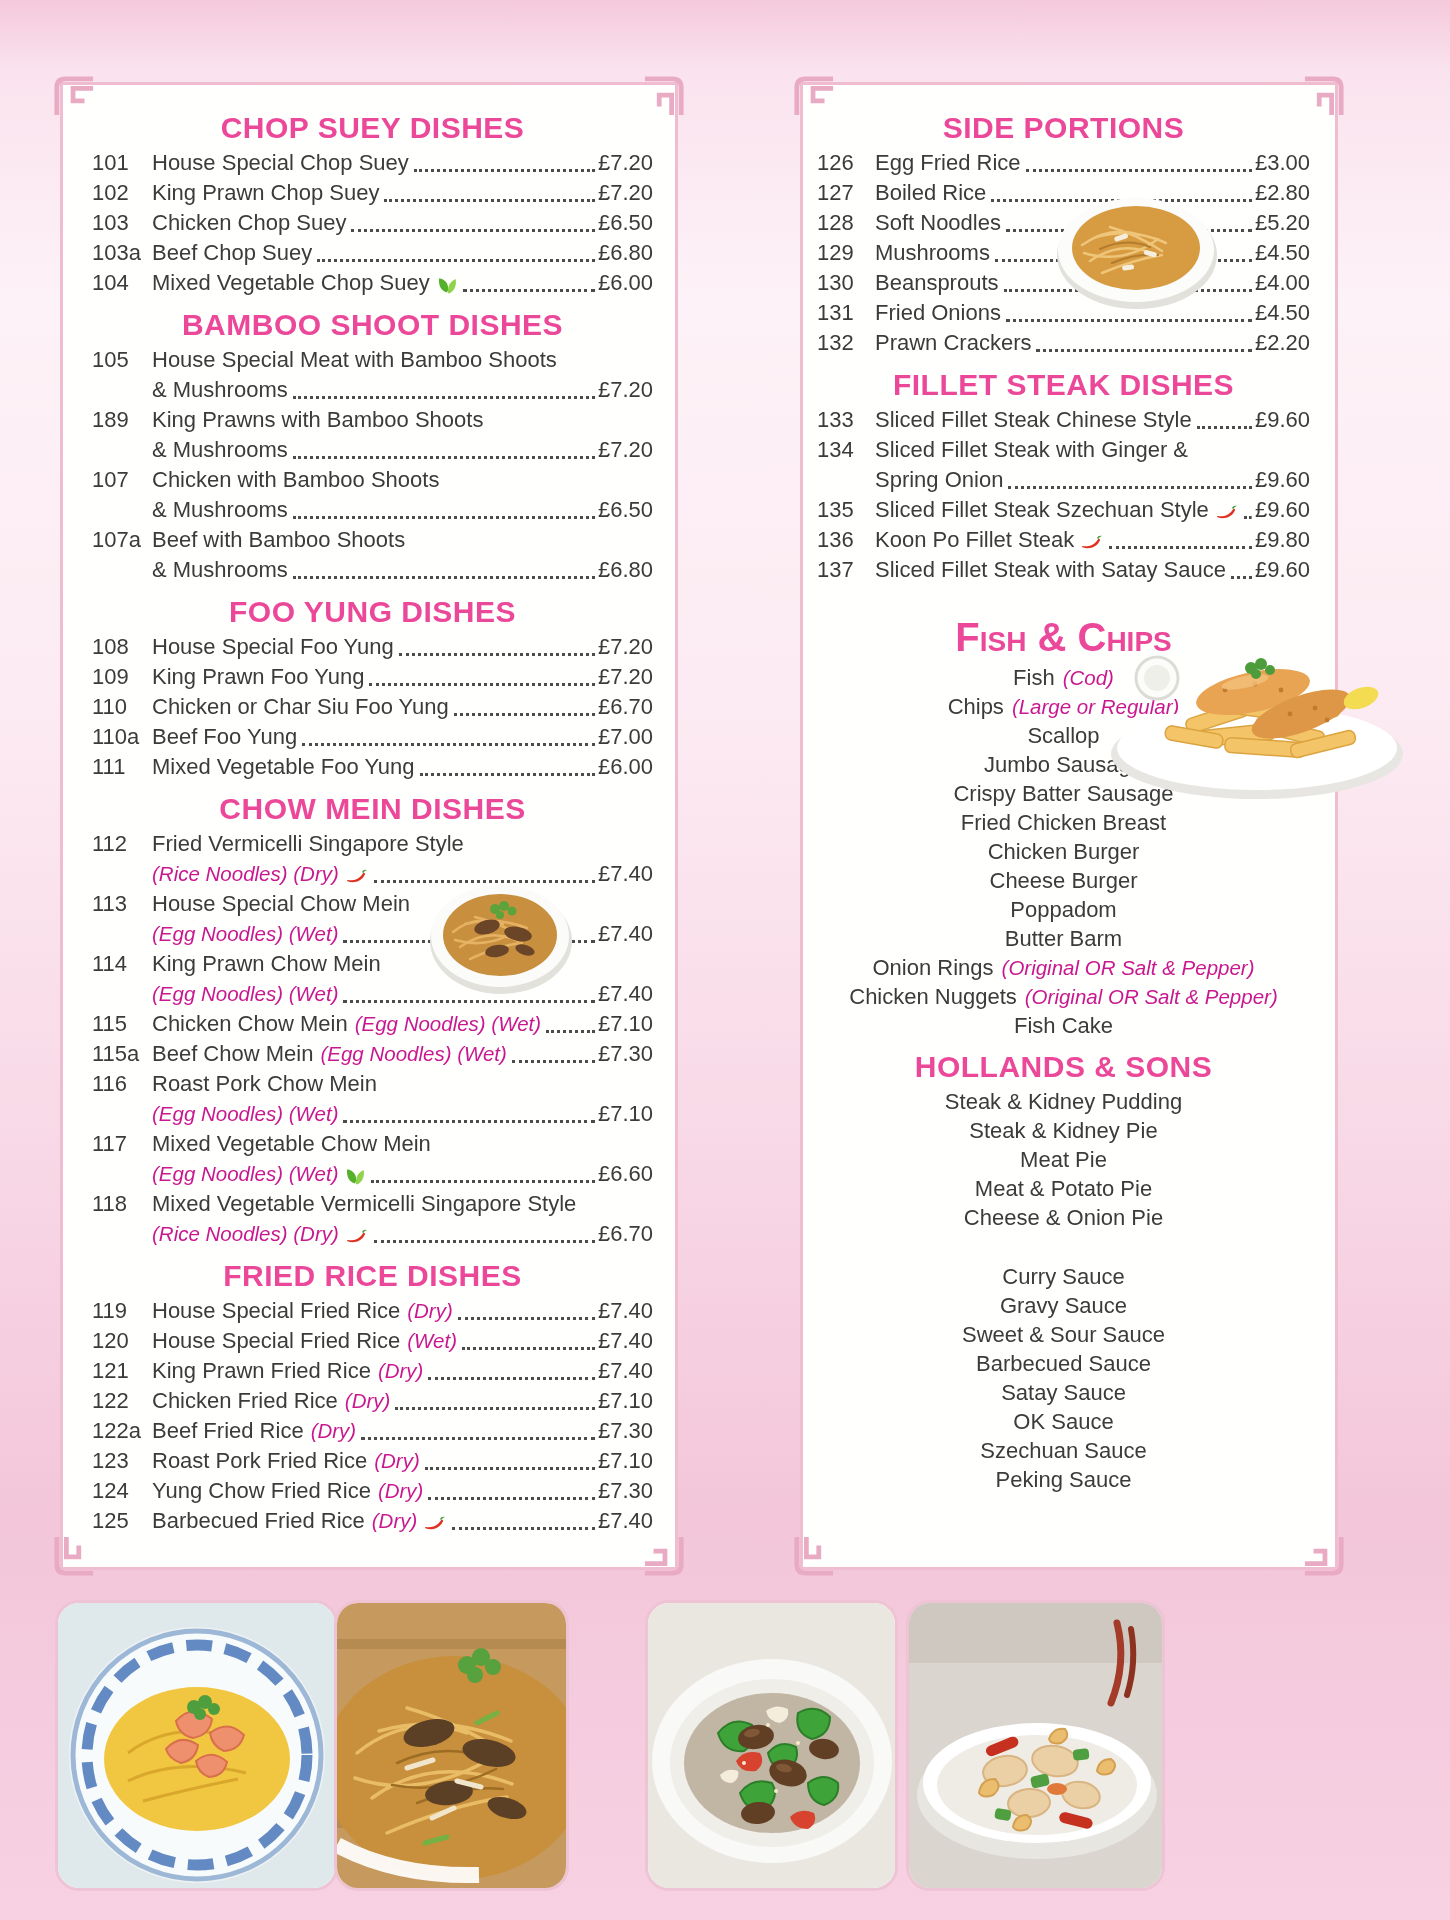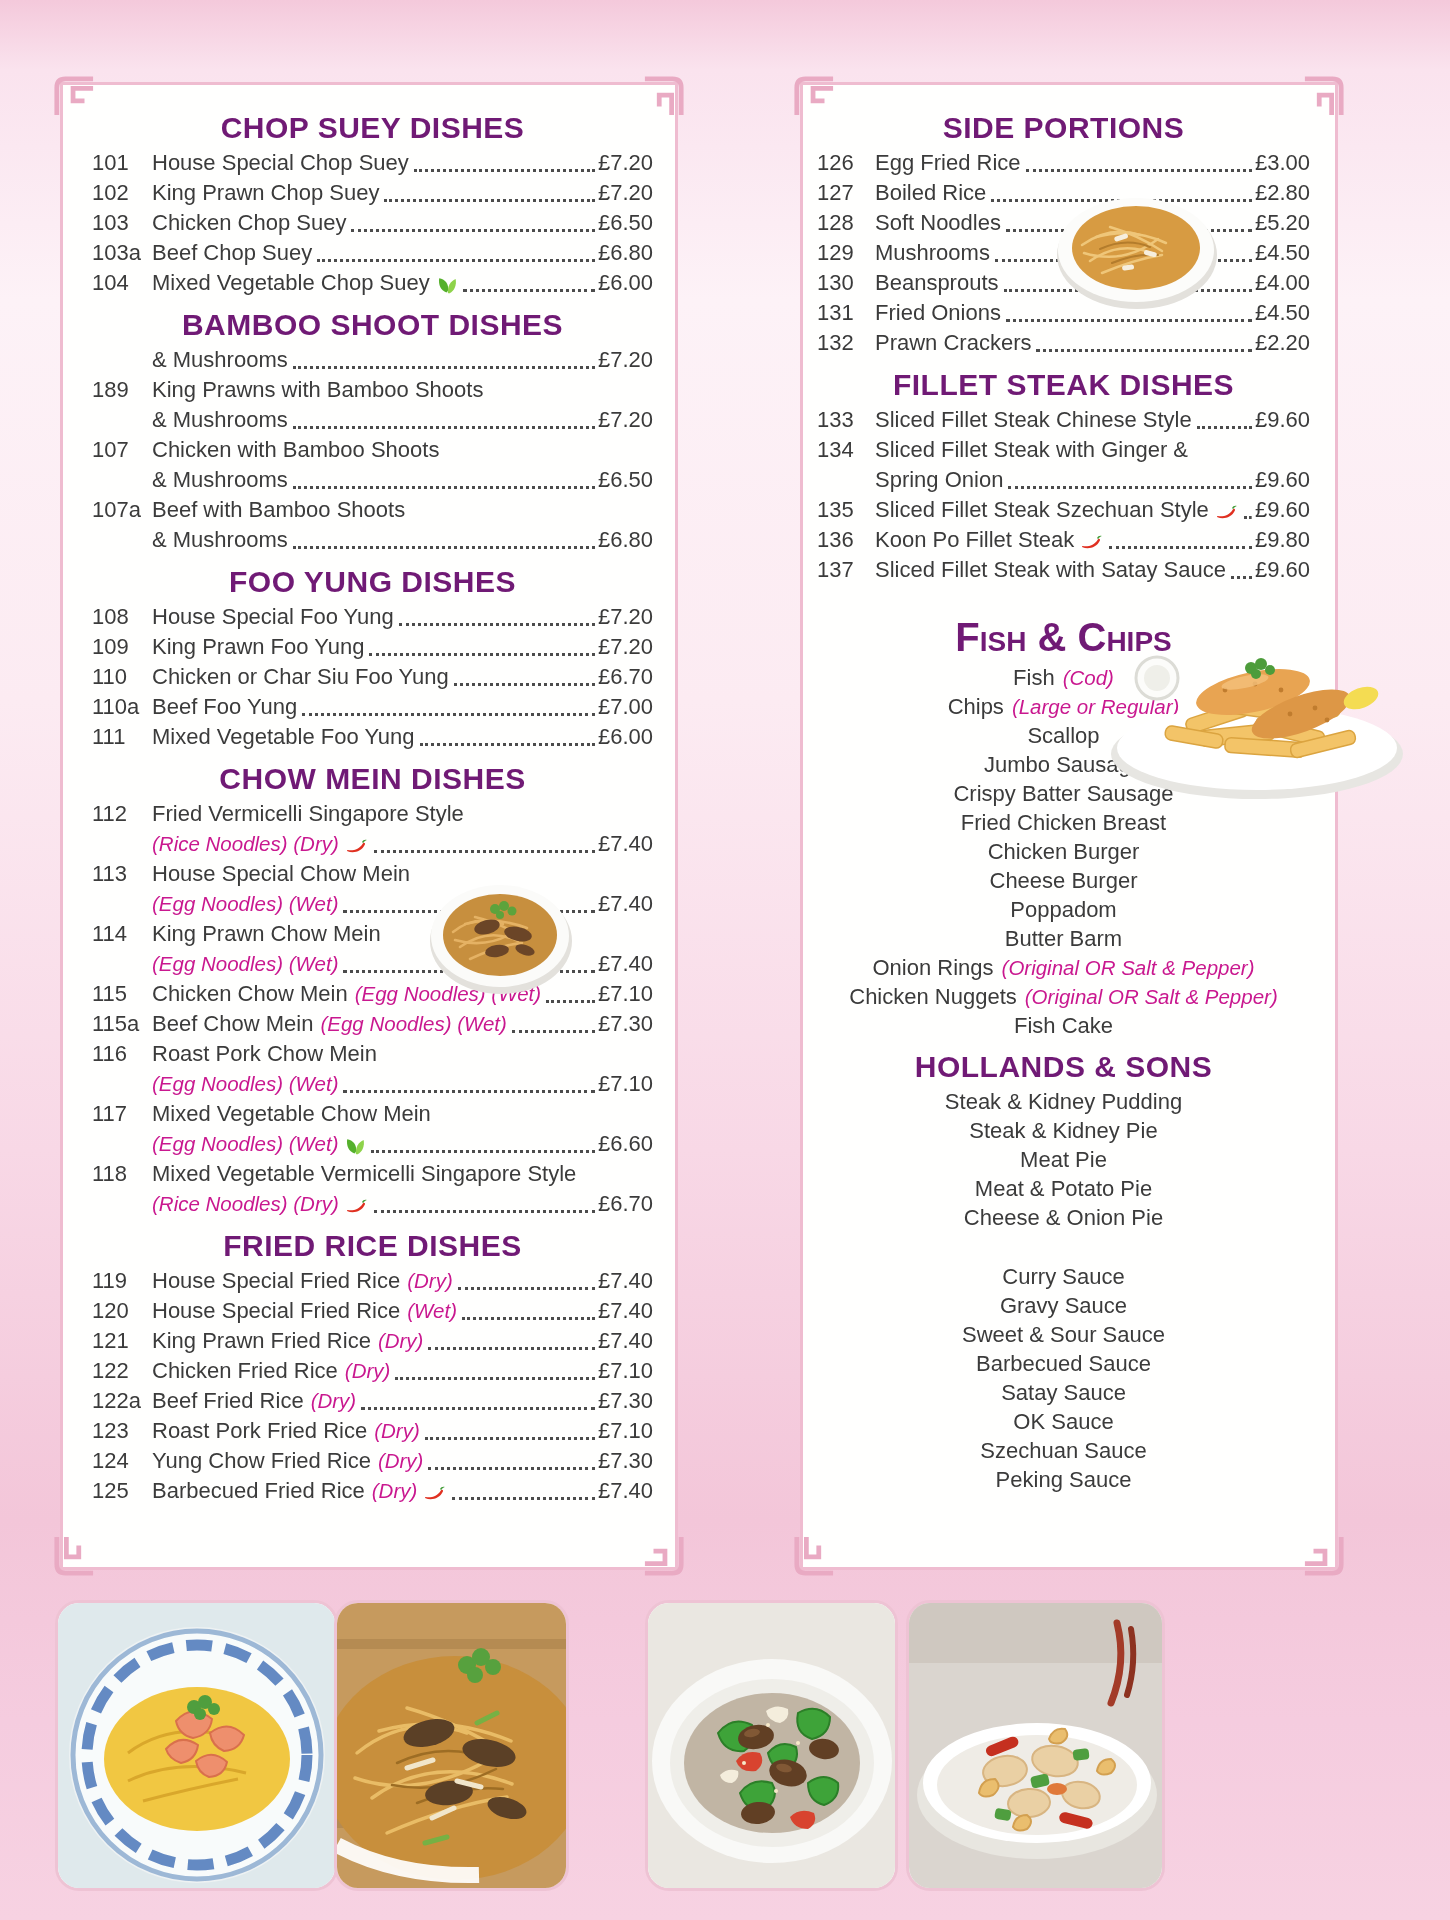--- a/index.html
+++ b/index.html
@@ -14,21 +14,21 @@
   }
   #left-box{left:60px;top:82px;width:618px;height:1488px;padding:16px 22px 0 29px;}
   #right-box{left:800px;top:82px;width:538px;height:1488px;padding:16px 25px 0 14px;}
   .corner{position:absolute;width:42px;height:42px;z-index:3;}
   .corner.tl{left:-10px;top:-10px;}
   .corner.tr{right:-10px;top:-10px;transform:rotate(90deg);}
   .corner.br{right:-10px;bottom:-10px;transform:rotate(180deg);}
   .corner.bl{left:-10px;bottom:-10px;transform:rotate(270deg);}
   .section-heading{
     font-weight:bold;font-size:30px;line-height:32px;text-align:center;
-    color:#701a75;letter-spacing:.5px;margin:11px 0 4px;
+    color:#ec4899;letter-spacing:.5px;margin:11px 0 4px;
   }
   .section:first-child .section-heading{margin-top:0;}
   .section.gap-top{margin-top:30px;}
   .small-caps{font-variant:small-caps;font-size:40px;line-height:44px;letter-spacing:0;}
   .item-line{display:flex;align-items:flex-end;font-size:22px;line-height:30px;color:#3b3b3b;}
   .num{flex:0 0 60px;white-space:nowrap;}
   #right-box .num{flex:0 0 58px;}
   .name{white-space:nowrap;}
   .note{font-style:italic;color:#c9188f;font-size:20.5px;margin-left:7px;white-space:nowrap;}
   .note.first{margin-left:0;}
@@ -98,20 +98,24 @@
             <path d="M10.5 17.5C4.5 15.5 2.2 9.5 3.2 3.2c5.6 1 9.6 5 9 12.2z" fill="#55b02c"></path>
             <path d="M11.8 17.8c-.3-6.5 2.6-11.6 7.8-13.8 1.2 6-1 12-6.6 14.6z" fill="#8ed34a"></path>
           </svg></span>
         <span class="leader"></span>
         <span class="price">£6.00</span>
       </div>
     </div>
     <div class="section">
       <div class="section-heading">BAMBOO SHOOT DISHES</div>
       <div class="item-line">
+        <span class="num">105</span>
+        <span class="name">House Special Meat with Bamboo Shoots</span>
+      </div>
+      <div class="item-line">
         <span class="num"></span>
         <span class="name">&amp; Mushrooms</span>
         <span class="leader"></span>
         <span class="price">£7.20</span>
       </div>
       <div class="item-line">
         <span class="num">189</span>
         <span class="name">King Prawns with Bamboo Shoots</span>
       </div>
       <div class="item-line">

